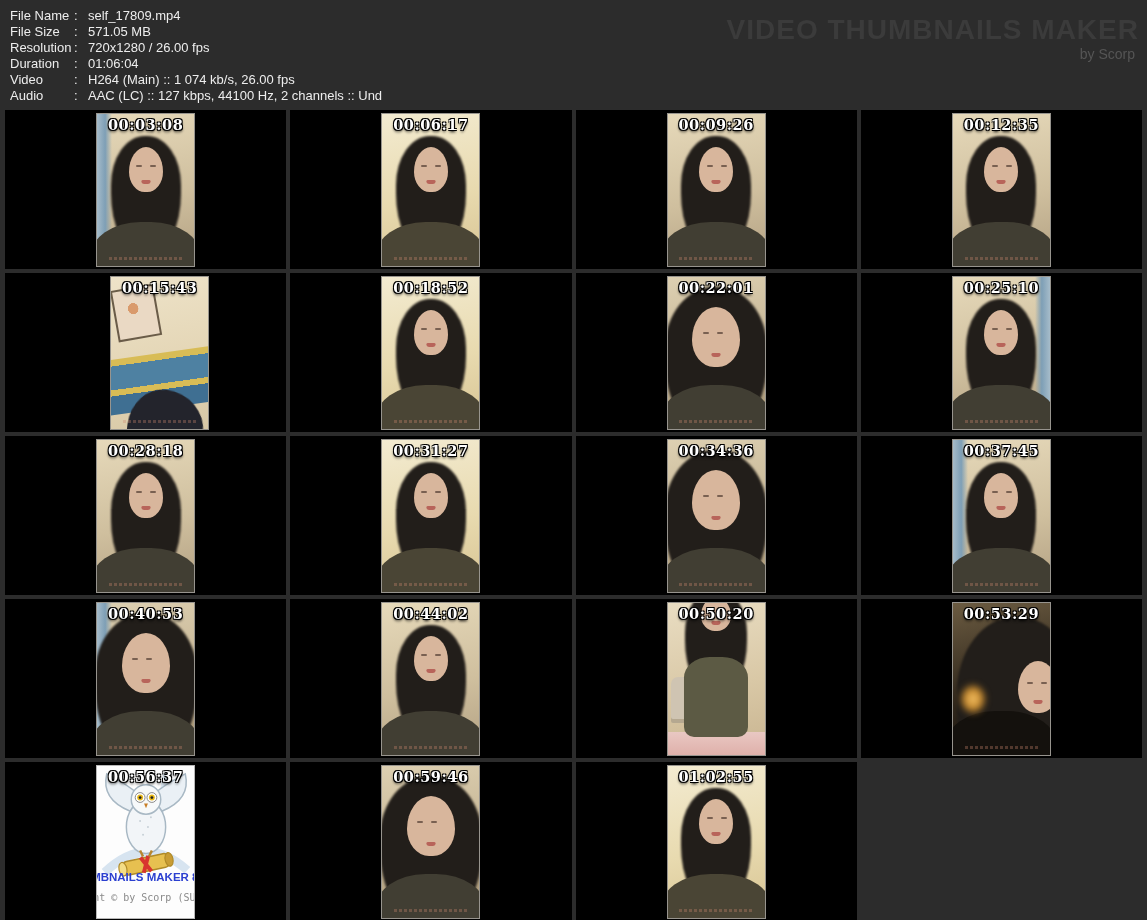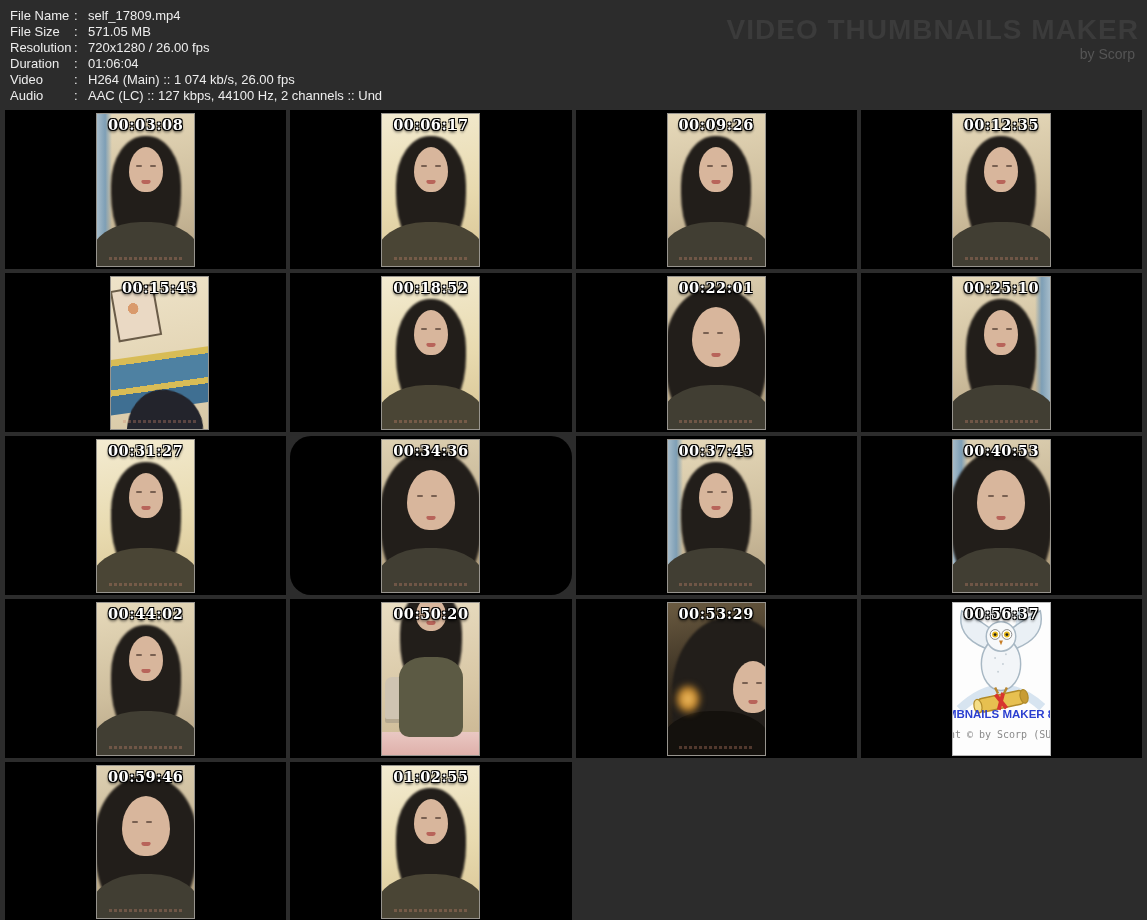--- a/index.html
+++ b/index.html
@@ -216,30 +216,39 @@
       <div class="cell" style="background: rgb(0, 0, 0); justify-content: center;">
         <div class="thumb v-face m-winright">
           <div class="ph-win"></div>
           <div class="ph-hair"></div>
           <div class="ph-face"></div>
           <div class="ph-torso"></div>
           <div class="ph-wm"></div>
           <span class="tc">00:25:10</span>
         </div>
       </div>
+      <div class="cell" style="background: rgb(0, 0, 0);">
+        <div class="thumb v-face">
+          <div class="ph-hair"></div>
+          <div class="ph-face"></div>
+          <div class="ph-torso"></div>
+          <div class="ph-wm"></div>
+          <span class="tc">00:28:18</span>
+        </div>
+      </div>
       <div class="cell" style="background: rgb(0, 0, 0); text-decoration: underline;">
         <div class="thumb v-bright">
           <div class="ph-hair"></div>
           <div class="ph-face"></div>
           <div class="ph-torso"></div>
           <div class="ph-wm"></div>
           <span class="tc">00:31:27</span>
         </div>
       </div>
-      <div class="cell" style="background: rgb(0, 0, 0); border-radius: 21px;">
+      <div class="cell" style="background: rgb(0, 0, 0);">
         <div class="thumb v-close">
           <div class="ph-hair"></div>
           <div class="ph-face"></div>
           <div class="ph-torso"></div>
           <div class="ph-wm"></div>
           <span class="tc">00:34:36</span>
         </div>
       </div>
       <div class="cell" style="background: rgb(0, 0, 0);">
         <div class="thumb v-face m-winleft">

